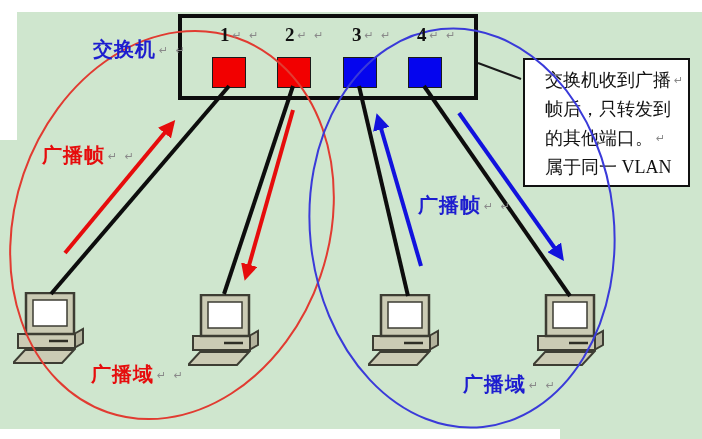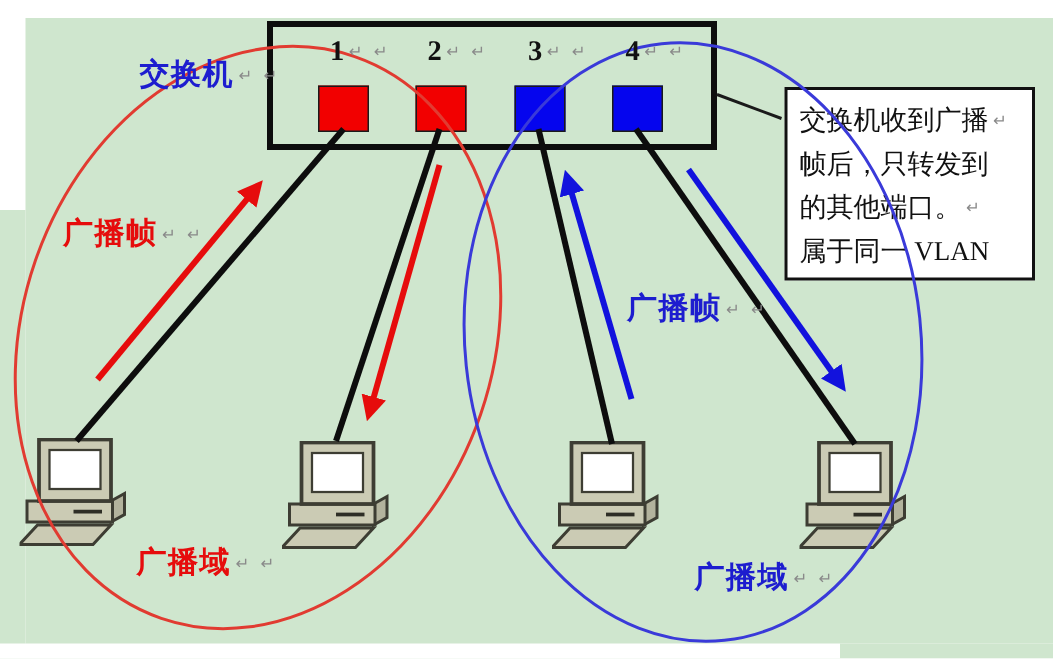--- a/index.html
+++ b/index.html
@@ -23,21 +23,21 @@
   .lbl{position:absolute;z-index:6;font-weight:bold;font-size:20px;letter-spacing:1px;
        white-space:nowrap;}
   .lred{color:#e60c0c}.lblue{color:#1d1dcf}
   .marks{font-family:"DejaVu Sans",sans-serif;font-size:11px;font-weight:normal;
          color:#8a8a8a;letter-spacing:2px;margin-left:3px;vertical-align:2px;}
 
   
   .callout{position:absolute;left:523px;top:58px;width:167px;height:129px;background:#ffffff;
            border:2px solid #111;box-sizing:border-box;padding:6px 8px;z-index:2;
            font-family:"Liberation Serif",serif;font-size:18px;line-height:28px;color:#111;}
-  .callout .line{white-space:nowrap;}
+  .callout .line{white-space:nowrap;margin-left:12px;}
 
   .pc{position:absolute;z-index:4;}
   #overlay{position:absolute;left:0;top:0;z-index:5;pointer-events:none;}
   .hidden-defs{position:absolute;width:0;height:0;}
 </style>
 </head>
 <body>
 
 <div id="stage">
   <div class="bg-main"></div>

